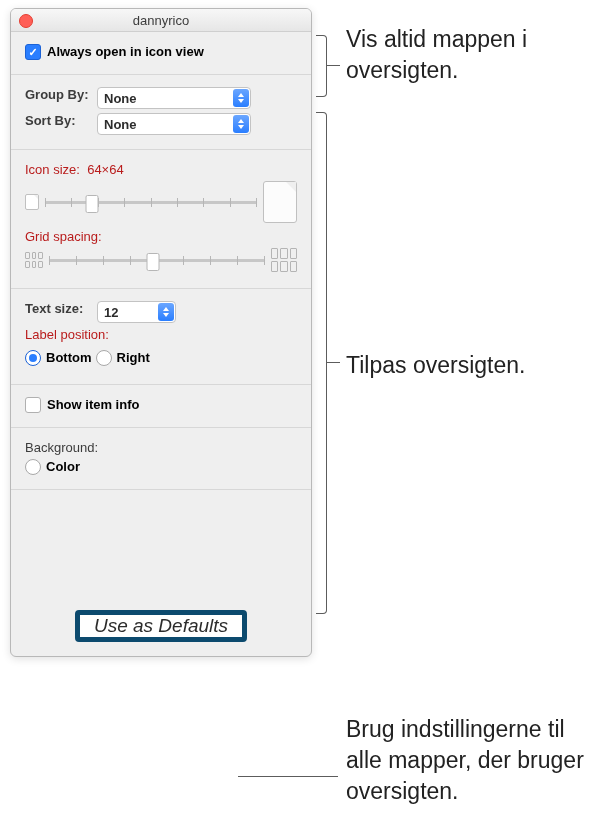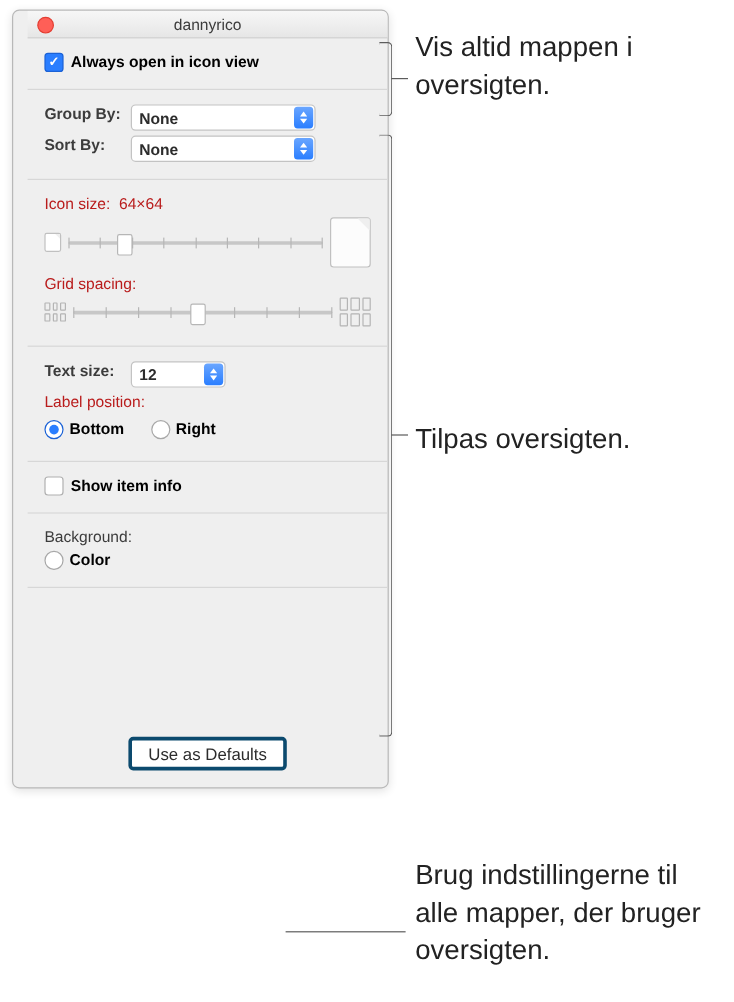--- a/index.html
+++ b/index.html
@@ -15,21 +15,20 @@
   .window {
     position: absolute;
     left: 10px;
     top: 8px;
     width: 300px;
     border: 1px solid #b8b8b8;
     border-radius: 6px;
     background: #efefef;
     box-shadow: 0 2px 8px rgba(0,0,0,0.12);
     overflow: hidden;
-    padding-left: 12px;
   }
   .titlebar {
     height: 22px;
     background: linear-gradient(#f7f7f7,#e6e6e6);
     border-bottom: 1px solid #cfcfcf;
     position: relative;
     display: flex;
     align-items: center;
     justify-content: center;
   }
@@ -214,28 +213,29 @@
     border-color: transparent #efefef transparent transparent;
   }
   .sublabel {
     color: #b91c1c;
     font-size: 13px;
     margin-top: 4px;
   }
   .button {
     height: 22px;
     padding: 0 14px;
-    border: 3px solid #0c4a6e;
+    border: 5px solid #0c4a6e;
     border-radius: 4px;
     background: #fff;
-    font-size: 14px;
+    font-size: 19px;
     color: #2c2c2c;
     display: inline-flex;
     align-items: center;
     justify-content: center;
+    font-style: italic;
   }
   .footer {
     padding: 12px 14px 14px 14px;
     display: flex;
     justify-content: center;
     height: 140px;
     align-items: flex-end;
   }
 
   
@@ -358,21 +358,21 @@
       <span class="field-label">Text size:</span>
       <div class="popup small">
         <span>12</span>
         <span class="stepper">
             <span class="tri-up"></span>
             <span class="tri-down"></span>
           </span>
       </div>
     </div>
     <div class="sublabel">Label position:</div>
-    <div class="row" style="gap:22px">
+    <div class="row" style="gap:4px">
       <div class="row">
         <span class="radio checked"></span>
         <span>Bottom</span>
       </div>
       <div class="row">
         <span class="radio"></span>
         <span>Right</span>
       </div>
     </div>
   </div>

